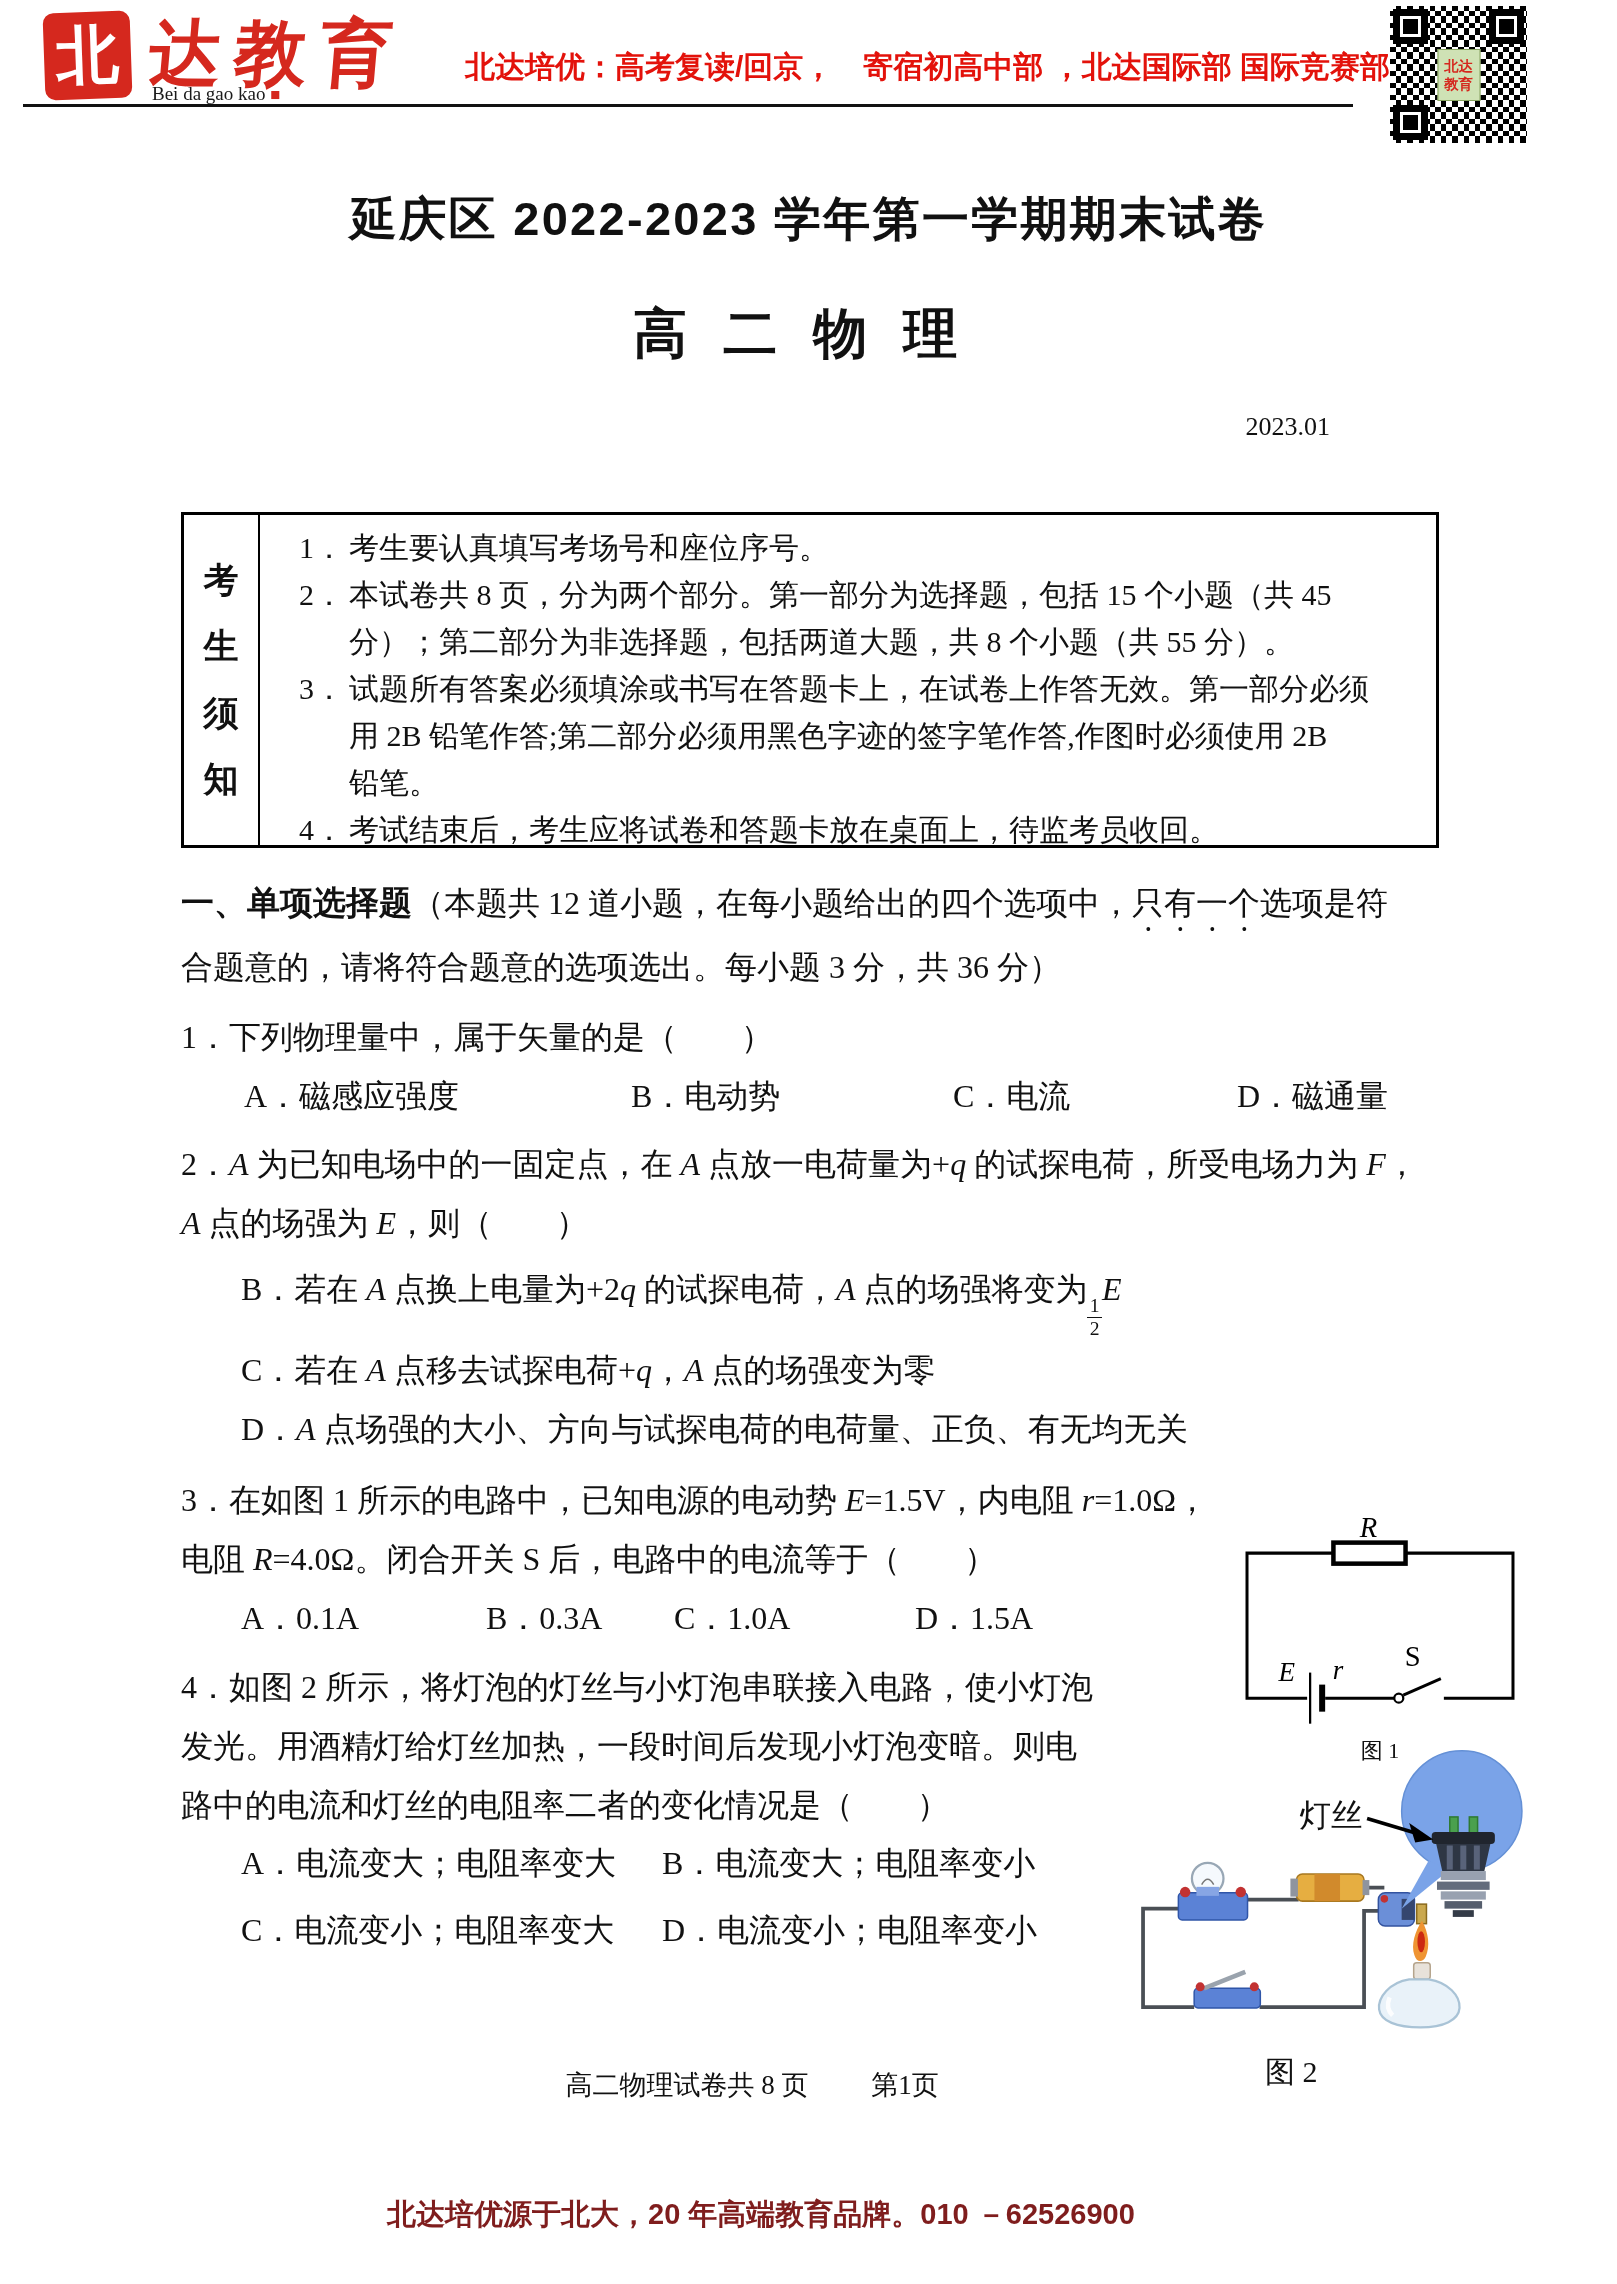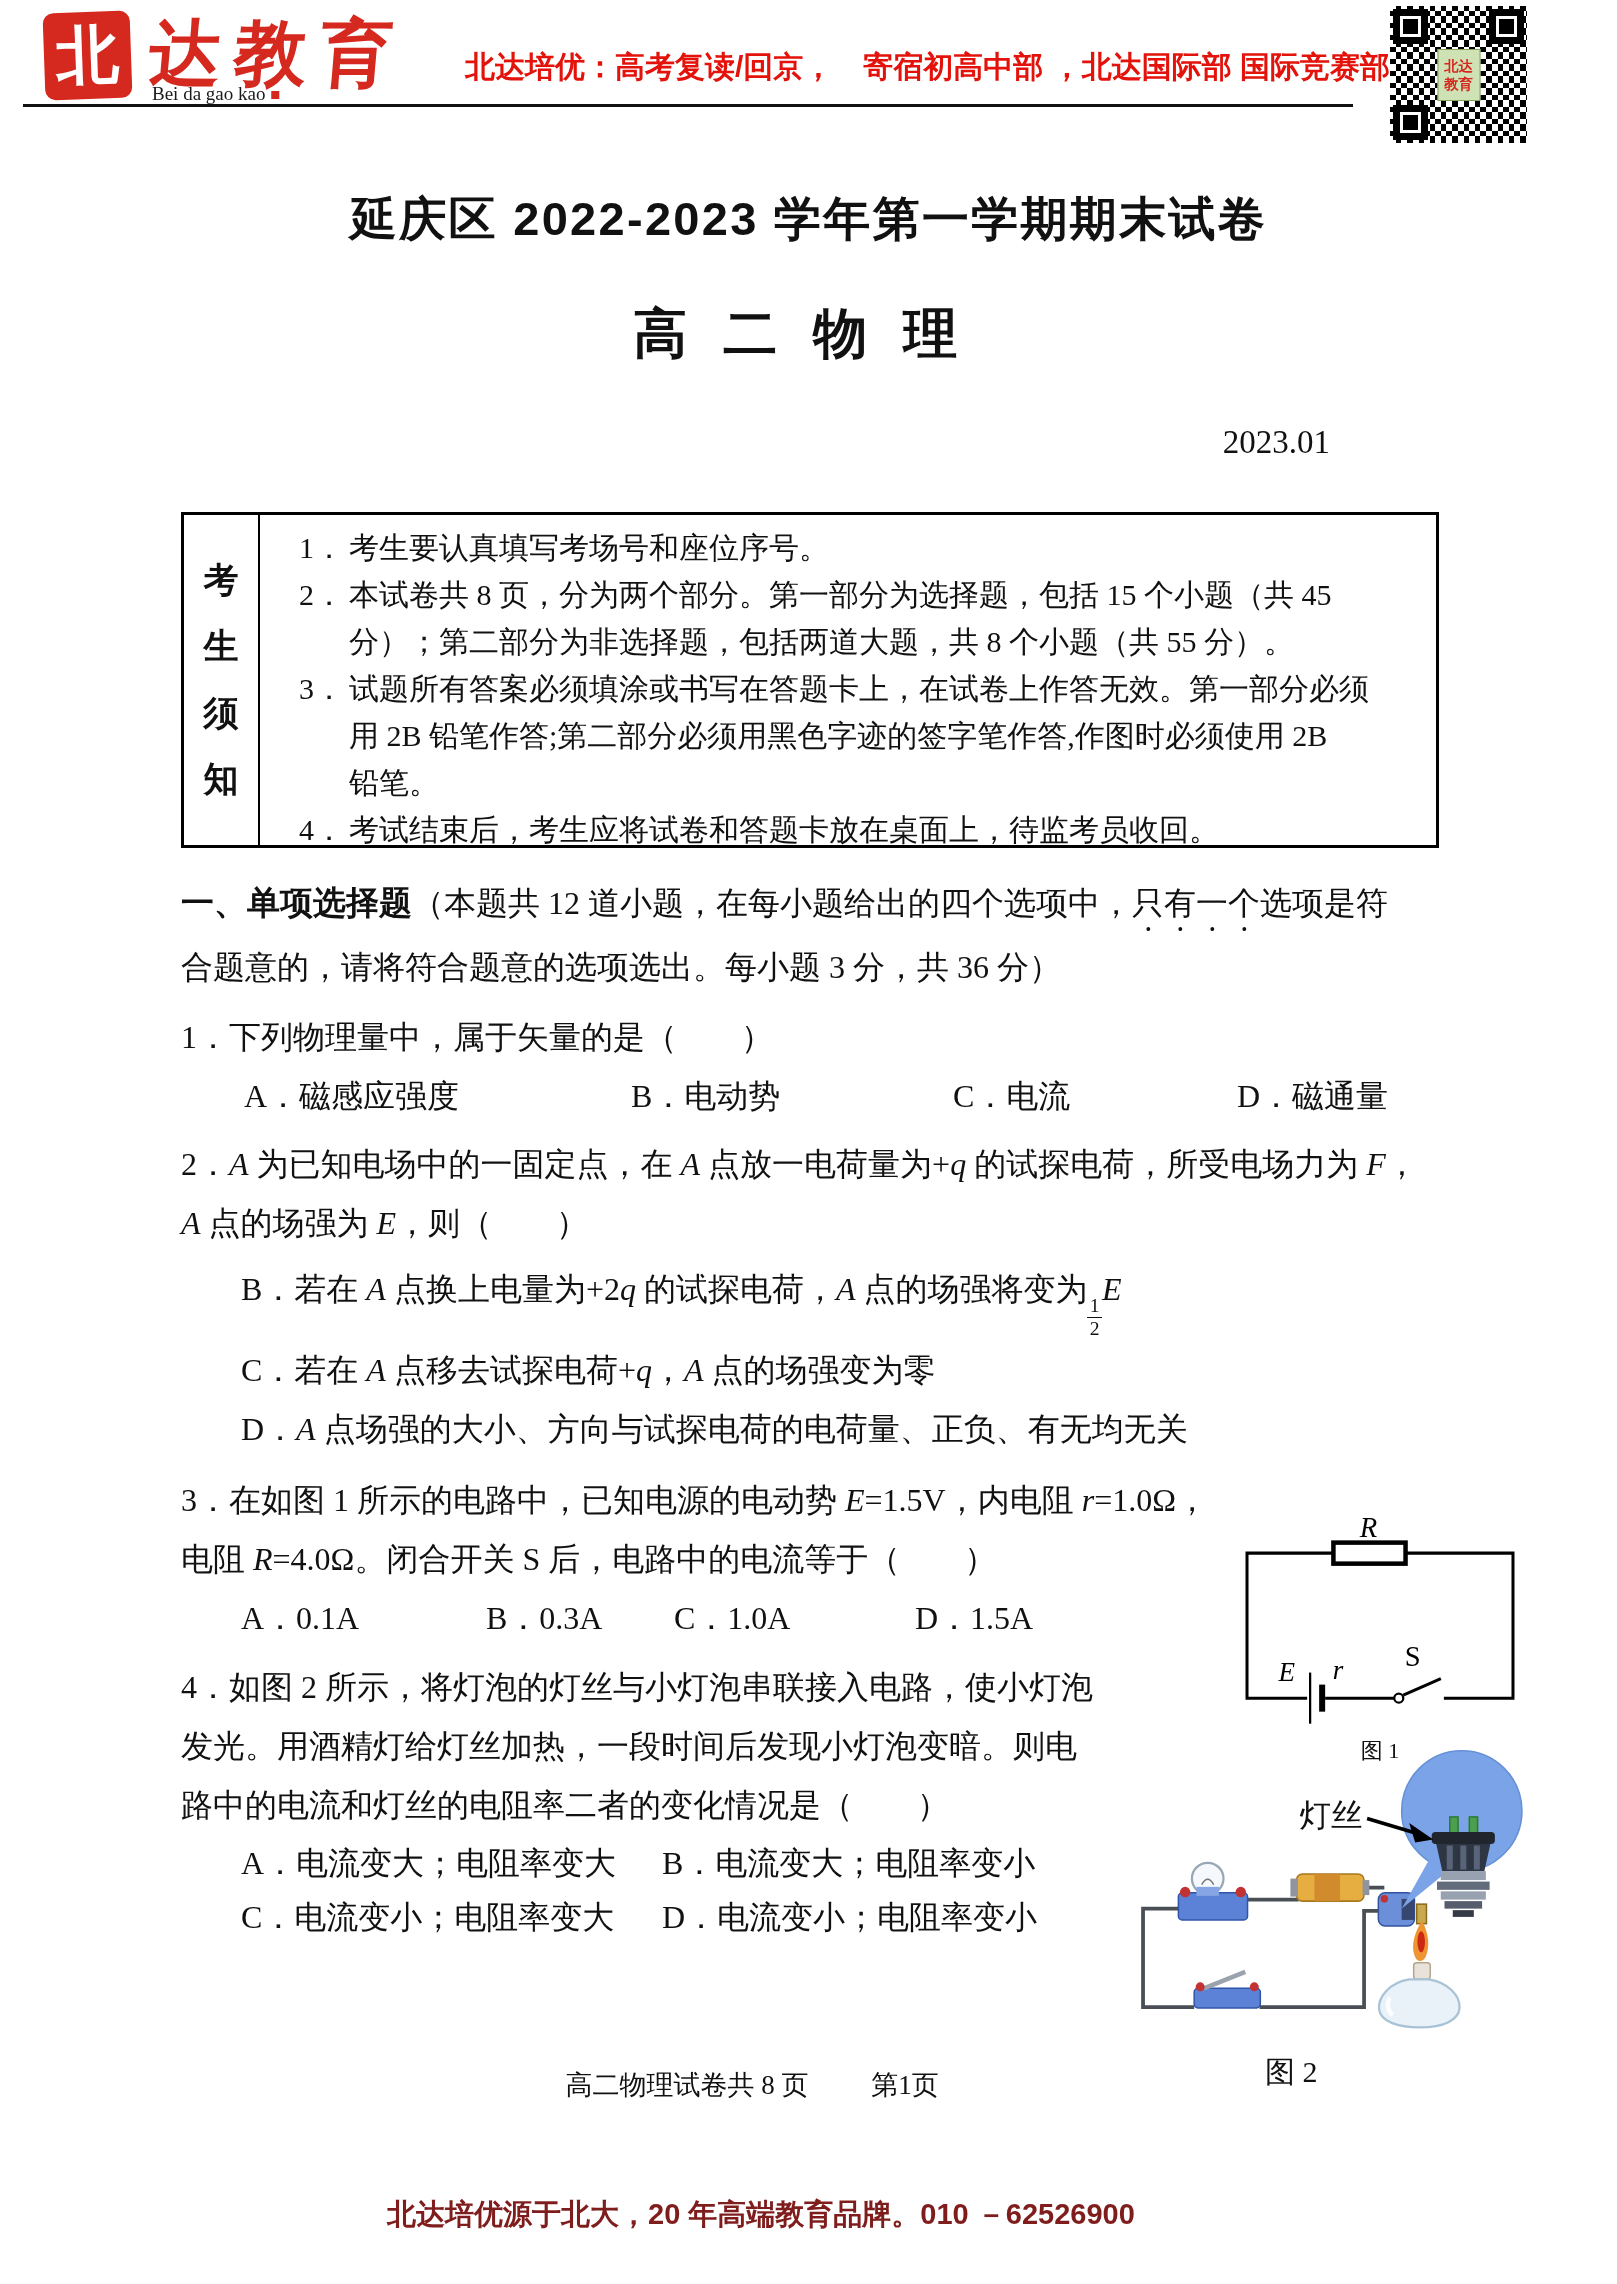--- a/index.html
+++ b/index.html
@@ -24,21 +24,21 @@
   .qr .finder{position:absolute;width:35px;height:35px;border:7.5px solid #000;background:#fff;box-sizing:border-box}
   .qr .finder::after{content:"";position:absolute;inset:3px;background:#000}
   .f-tl{left:3px;top:3px}.f-tr{right:3px;top:3px}.f-bl{left:3px;bottom:3px}
   .qlabel{position:absolute;left:50%;top:50%;transform:translate(-50%,-50%);width:41px;height:50px;
           background:#cfe2b5;border:1.5px solid #86a35e;display:flex;flex-direction:column;align-items:center;
           justify-content:center;color:#d5281e;font-size:14.3px;font-weight:700;line-height:18px}
 
   
   .title1{position:absolute;left:0;right:0;top:188px;text-align:center;font-size:47px;font-weight:700;letter-spacing:2.3px}
   .title2{position:absolute;left:0;right:16px;top:298px;text-align:center;font-size:54px;font-weight:700;letter-spacing:10.5px}
-  .date{position:absolute;right:287px;top:424px;font-size:33px}
+  .date{position:absolute;right:287px;top:412px;font-size:26px}
 
   
   .notice{position:absolute;left:181px;top:512px;width:1258px;height:336px;border:3px solid #000;
           box-sizing:border-box;display:flex}
   .notice-label{width:74px;border-right:2.3px solid #000;display:flex;flex-direction:column;align-items:center;
                 justify-content:center;gap:19.6px;font-size:35px;font-weight:600}
   .notice-body{flex:1;padding:9px 19.6px 6px 39px;font-size:30px;line-height:47px}
   .n-item{display:flex}
   .n-num{flex:none;width:50px}
   .n-text{flex:1;white-space:pre-line}
@@ -54,21 +54,21 @@
   .mi{font-style:italic}
   .emdot{-webkit-text-emphasis:filled dot;-webkit-text-emphasis-position:under;
          text-emphasis:filled dot;text-emphasis-position:under right}
   .pre{white-space:pre-line}
   .q1-opts{display:grid;grid-template-columns:387px 322px 284px 1fr;padding-left:63px;margin-bottom:9px}
   .q2-opts{padding-left:60px;margin-bottom:12px}
   .tall{line-height:72px}
   .q3-block{width:1053px}
   .q3-opts{display:grid;grid-template-columns:245px 188px 241px 1fr;padding-left:60px;margin-bottom:10.5px}
   .q4-block{width:940px}
-  .q4-opts{display:grid;grid-template-columns:421px 1fr;padding-left:60px;line-height:51px;margin-top:3px;row-gap:3px}
+  .q4-opts{display:grid;grid-template-columns:421px 1fr;padding-left:60px;line-height:51px;margin-top:3px;row-gap:16px}
   .frac{display:inline-flex;flex-direction:column;align-items:center;font-size:19.6px;line-height:22.6px;
         vertical-align:-12px;font-style:normal}
   .frac .den{border-top:1.5px solid #111;padding:0 2.3px}
 
   
   .figure1{position:absolute;left:1241px;top:1514px;width:278px;text-align:center}
   .figure1 .caption{font-size:22px}
   .figure2{position:absolute;left:1125px;top:1749px;width:421px}
   .figure2 .caption{font-size:30px;padding-left:140px;margin-top:-6px}
   svg text{font-family:"Liberation Serif","DejaVu Serif",serif}

